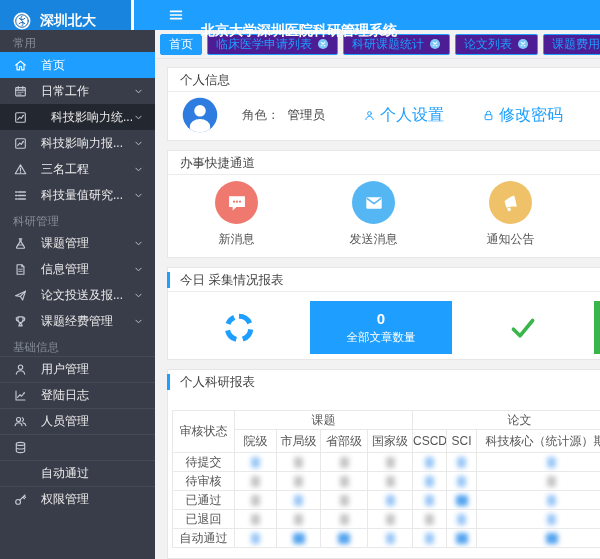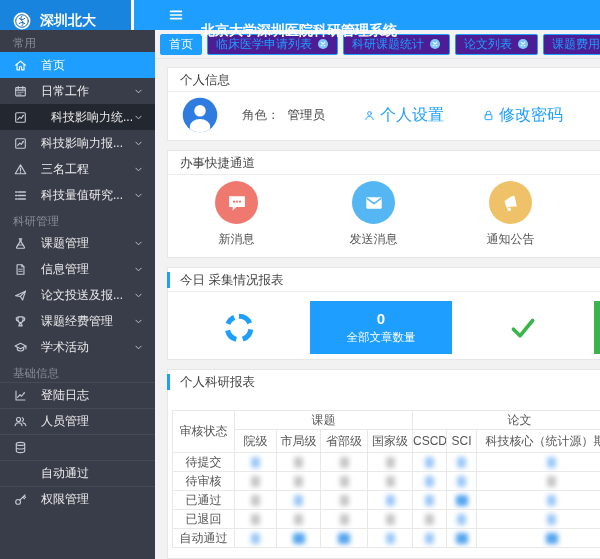--- a/index.html
+++ b/index.html
@@ -249,35 +249,30 @@
           <path d="M10 11.4 V13.2 M7.6 15.8 H12.4 M8.4 13.2 H11.6 V15.8 H8.4 Z"></path>
         </svg>
       </span>
       <span class="lbl">课题经费管理</span>
       <span class="chev">
         <svg viewBox="0 0 20 20" fill="none" stroke="currentColor" stroke-width="1.5" stroke-linecap="round" stroke-linejoin="round">
           <path d="M5.2 7.6 L10 12.4 L14.8 7.6" stroke-width="1.8"></path>
         </svg>
       </span>
     </div>
-    <div class="side-item">
-      <span class="mi">
-        <svg viewBox="0 0 20 20" fill="none" stroke="currentColor" stroke-width="1.5" stroke-linecap="round" stroke-linejoin="round">
-          <path d="M2.8 8 L10 4.4 L17.2 8 L10 11.6 Z"></path>
-          <path d="M5.8 9.8 V13 C5.8 13 7.4 14.6 10 14.6 C12.6 14.6 14.2 13 14.2 13 V9.8 M17.2 8 V11.8"></path>
-        </svg>
-      </span>
-      <span class="lbl">学术活动</span>
-      <span class="chev">
-        <svg viewBox="0 0 20 20" fill="none" stroke="currentColor" stroke-width="1.5" stroke-linecap="round" stroke-linejoin="round">
-          <path d="M5.2 7.6 L10 12.4 L14.8 7.6" stroke-width="1.8"></path>
-        </svg>
-      </span>
-    </div>
     <div class="side-section-label">基础信息</div>
+    <div class="side-item lined">
+      <span class="mi">
+        <svg viewBox="0 0 20 20" fill="none" stroke="currentColor" stroke-width="1.5" stroke-linecap="round" stroke-linejoin="round">
+          <circle cx="10" cy="6.9" r="2.9"></circle>
+          <path d="M4.4 16.2 C4.9 13 7 11.6 10 11.6 C13 11.6 15.1 13 15.6 16.2"></path>
+        </svg>
+      </span>
+      <span class="lbl">用户管理</span>
+    </div>
     <div class="side-item lined">
       <span class="mi">
         <svg viewBox="0 0 20 20" fill="none" stroke="currentColor" stroke-width="1.5" stroke-linecap="round" stroke-linejoin="round">
           <path d="M4 4 V16 H16"></path>
           <path d="M6 12.6 L9.4 9 L11.4 11 L15 6.4"></path>
           <circle cx="15" cy="6.4" r="0.9" fill="currentColor" stroke="none"></circle>
         </svg>
       </span>
       <span class="lbl">登陆日志</span>
     </div>

